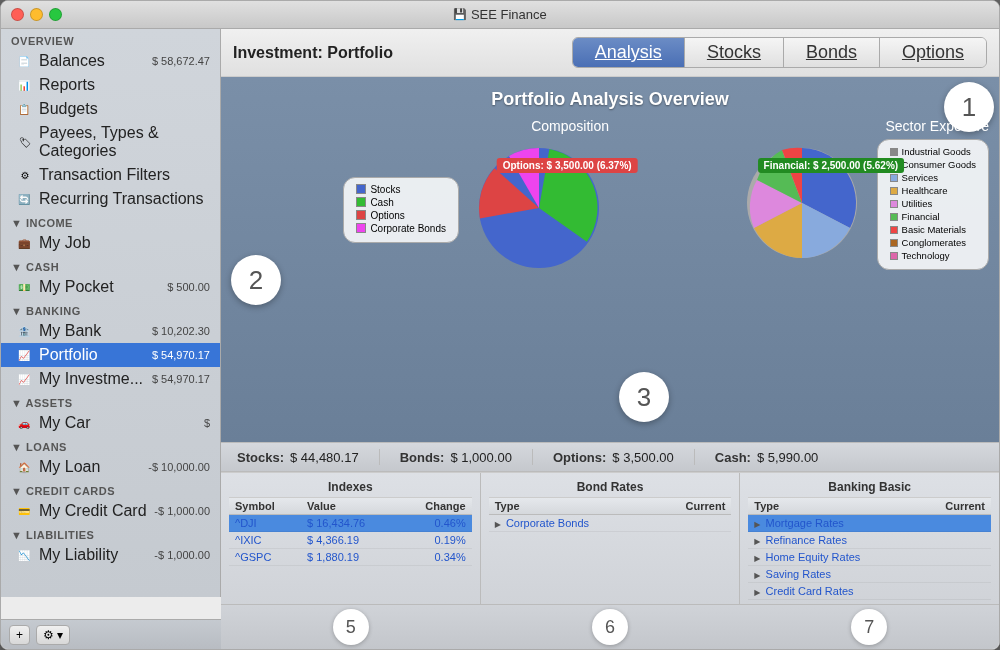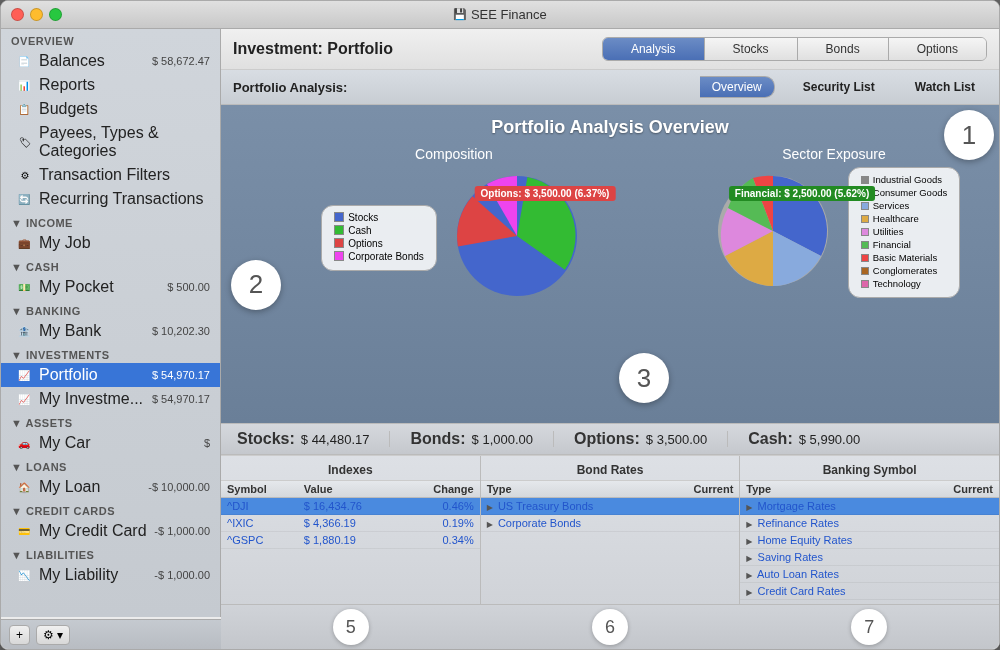--- a/index.html
+++ b/index.html
@@ -149,27 +149,28 @@
       font-weight: 600;
       color: #222;
     }
     .tab-group {
       display: flex;
       border: 1px solid #aaa;
       border-radius: 6px;
       overflow: hidden;
     }
     .tab-btn {
-      padding: 4px 28px;
-      font-size: 12px;
+      padding: 4px 22px;
+      font-size: 18px;
       background: linear-gradient(to bottom, #f5f5f5, #e0e0e0);
       border: none;
       border-right: 1px solid #aaa;
       cursor: pointer;
       color: #333;
+      text-decoration: underline;
     }
     .tab-btn:last-child { border-right: none; }
     .tab-btn.active {
       background: linear-gradient(to bottom, #6b8cc5, #4a6fb5);
       color: white;
     }
     .analysis-bar {
       background: linear-gradient(to bottom, #d8dde3, #c8cdd3);
       padding: 6px 12px;
       border-bottom: 1px solid #bbb;
@@ -227,21 +228,21 @@
     .charts-row {
       display: flex;
       flex: 1;
       padding: 0 10px;
       gap: 10px;
     }
     .chart-section {
       flex: 1;
       display: flex;
       flex-direction: column;
-      align-items: center;
+      align-items: flex-end;
       position: relative;
     }
     .chart-title {
       color: white;
       font-size: 14px;
       font-weight: 500;
       margin-bottom: 4px;
     }
     .chart-container {
       position: relative;
@@ -307,42 +308,42 @@
       gap: 20px;
       align-items: center;
     }
     .stat-item {
       display: flex;
       align-items: center;
       gap: 6px;
     }
     .stat-label {
       font-weight: 600;
-      font-size: 16px;
+      font-size: 13px;
       color: #333;
     }
     .stat-value {
       font-size: 13px;
       color: #222;
     }
     .stat-divider {
       width: 1px;
       height: 16px;
       background: #bbb;
     }
     .tables-row {
       display: flex;
       background: linear-gradient(to bottom, #dde0e5, #d0d3d8);
       flex: 0 0 auto;
       border-top: 1px solid #ccc;
     }
     .table-section {
       flex: 1;
       border-right: 1px solid #bbb;
-      padding: 4px 0;
+      padding: 4px 8px;
     }
     .table-section:last-child { border-right: none; }
     .table-section-title {
       text-align: center;
       font-size: 12px;
       font-weight: 600;
       color: #333;
       padding: 3px 0;
       border-bottom: 1px solid #ccc;
     }
@@ -473,21 +474,20 @@
 
         <div class="sidebar-section-header">▼ BANKING</div>
         <div class="sidebar-item">
           <div class="item-icon">
               <span style="font-size:10px;">🏦</span>
             </div>
           <span class="item-label">My Bank</span>
           <span class="item-value">$ 10,202.30</span>
         </div>
 
-        <div class="sidebar-section-header">▼ INVESTMENTS</div>
         <div class="sidebar-item selected">
           <div class="item-icon">
               <span style="font-size:10px;">📈</span>
             </div>
           <span class="item-label">Portfolio</span>
           <span class="item-value">$ 54,970.17</span>
         </div>
         <div class="sidebar-item">
           <div class="item-icon">
               <span style="font-size:10px;">📈</span>
@@ -548,30 +548,20 @@
       <div class="main-header">
         <span class="main-title">Investment: Portfolio</span>
         <div class="tab-group">
           <button class="tab-btn active">Analysis</button>
           <button class="tab-btn">Stocks</button>
           <button class="tab-btn">Bonds</button>
           <button class="tab-btn">Options</button>
         </div>
       </div>
 
-      <div class="analysis-bar">
-        <span class="analysis-title">Portfolio Analysis:</span>
-        <div style="display:flex; align-items:center; gap:16px;">
-          <div class="sub-tab-group">
-            <button class="sub-tab active">Overview</button>
-          </div>
-          <span class="sub-tab-label">Security List</span>
-          <span class="sub-tab-label">Watch List</span>
-        </div>
-      </div>
 
       <div class="portfolio-area">
 
         <div class="number-badge badge-1">
           <span>1</span>
         </div>
 
         <div class="portfolio-title">Portfolio Analysis Overview</div>
 
         <div class="charts-row">
@@ -751,34 +741,30 @@
         <div class="table-section">
           <div class="table-section-title">Bond Rates</div>
           <table>
             <thead>
               <tr>
                 <th>Type</th>
                 <th class="right">Current</th>
               </tr>
             </thead>
             <tbody>
-              <tr class="row-selected-blue clickable-row">
-                <td><span class="arrow-icon">▶</span> US Treasury Bonds</td>
-                <td class="right"></td>
-              </tr>
               <tr class="clickable-row">
                 <td><span class="arrow-icon">▶</span> Corporate Bonds</td>
                 <td class="right"></td>
               </tr>
             </tbody>
           </table>
         </div>
 
         <div class="table-section">
-          <div class="table-section-title">Banking Symbol</div>
+          <div class="table-section-title">Banking Basic</div>
           <table>
             <thead>
               <tr>
                 <th>Type</th>
                 <th class="right">Current</th>
               </tr>
             </thead>
             <tbody>
               <tr class="row-selected-blue clickable-row">
                 <td><span class="arrow-icon">▶</span> Mortgage Rates</td>
@@ -790,24 +776,20 @@
               </tr>
               <tr class="clickable-row">
                 <td><span class="arrow-icon">▶</span> Home Equity Rates</td>
                 <td class="right"></td>
               </tr>
               <tr class="clickable-row">
                 <td><span class="arrow-icon">▶</span> Saving Rates</td>
                 <td class="right"></td>
               </tr>
               <tr class="clickable-row">
-                <td><span class="arrow-icon">▶</span> Auto Loan Rates</td>
-                <td class="right"></td>
-              </tr>
-              <tr class="clickable-row">
                 <td><span class="arrow-icon">▶</span> Credit Card Rates</td>
                 <td class="right"></td>
               </tr>
             </tbody>
           </table>
         </div>
       </div>
 
       <div class="bottom-num-badges">
         <div style="flex:1; display:flex; justify-content:center; align-items:center;">

